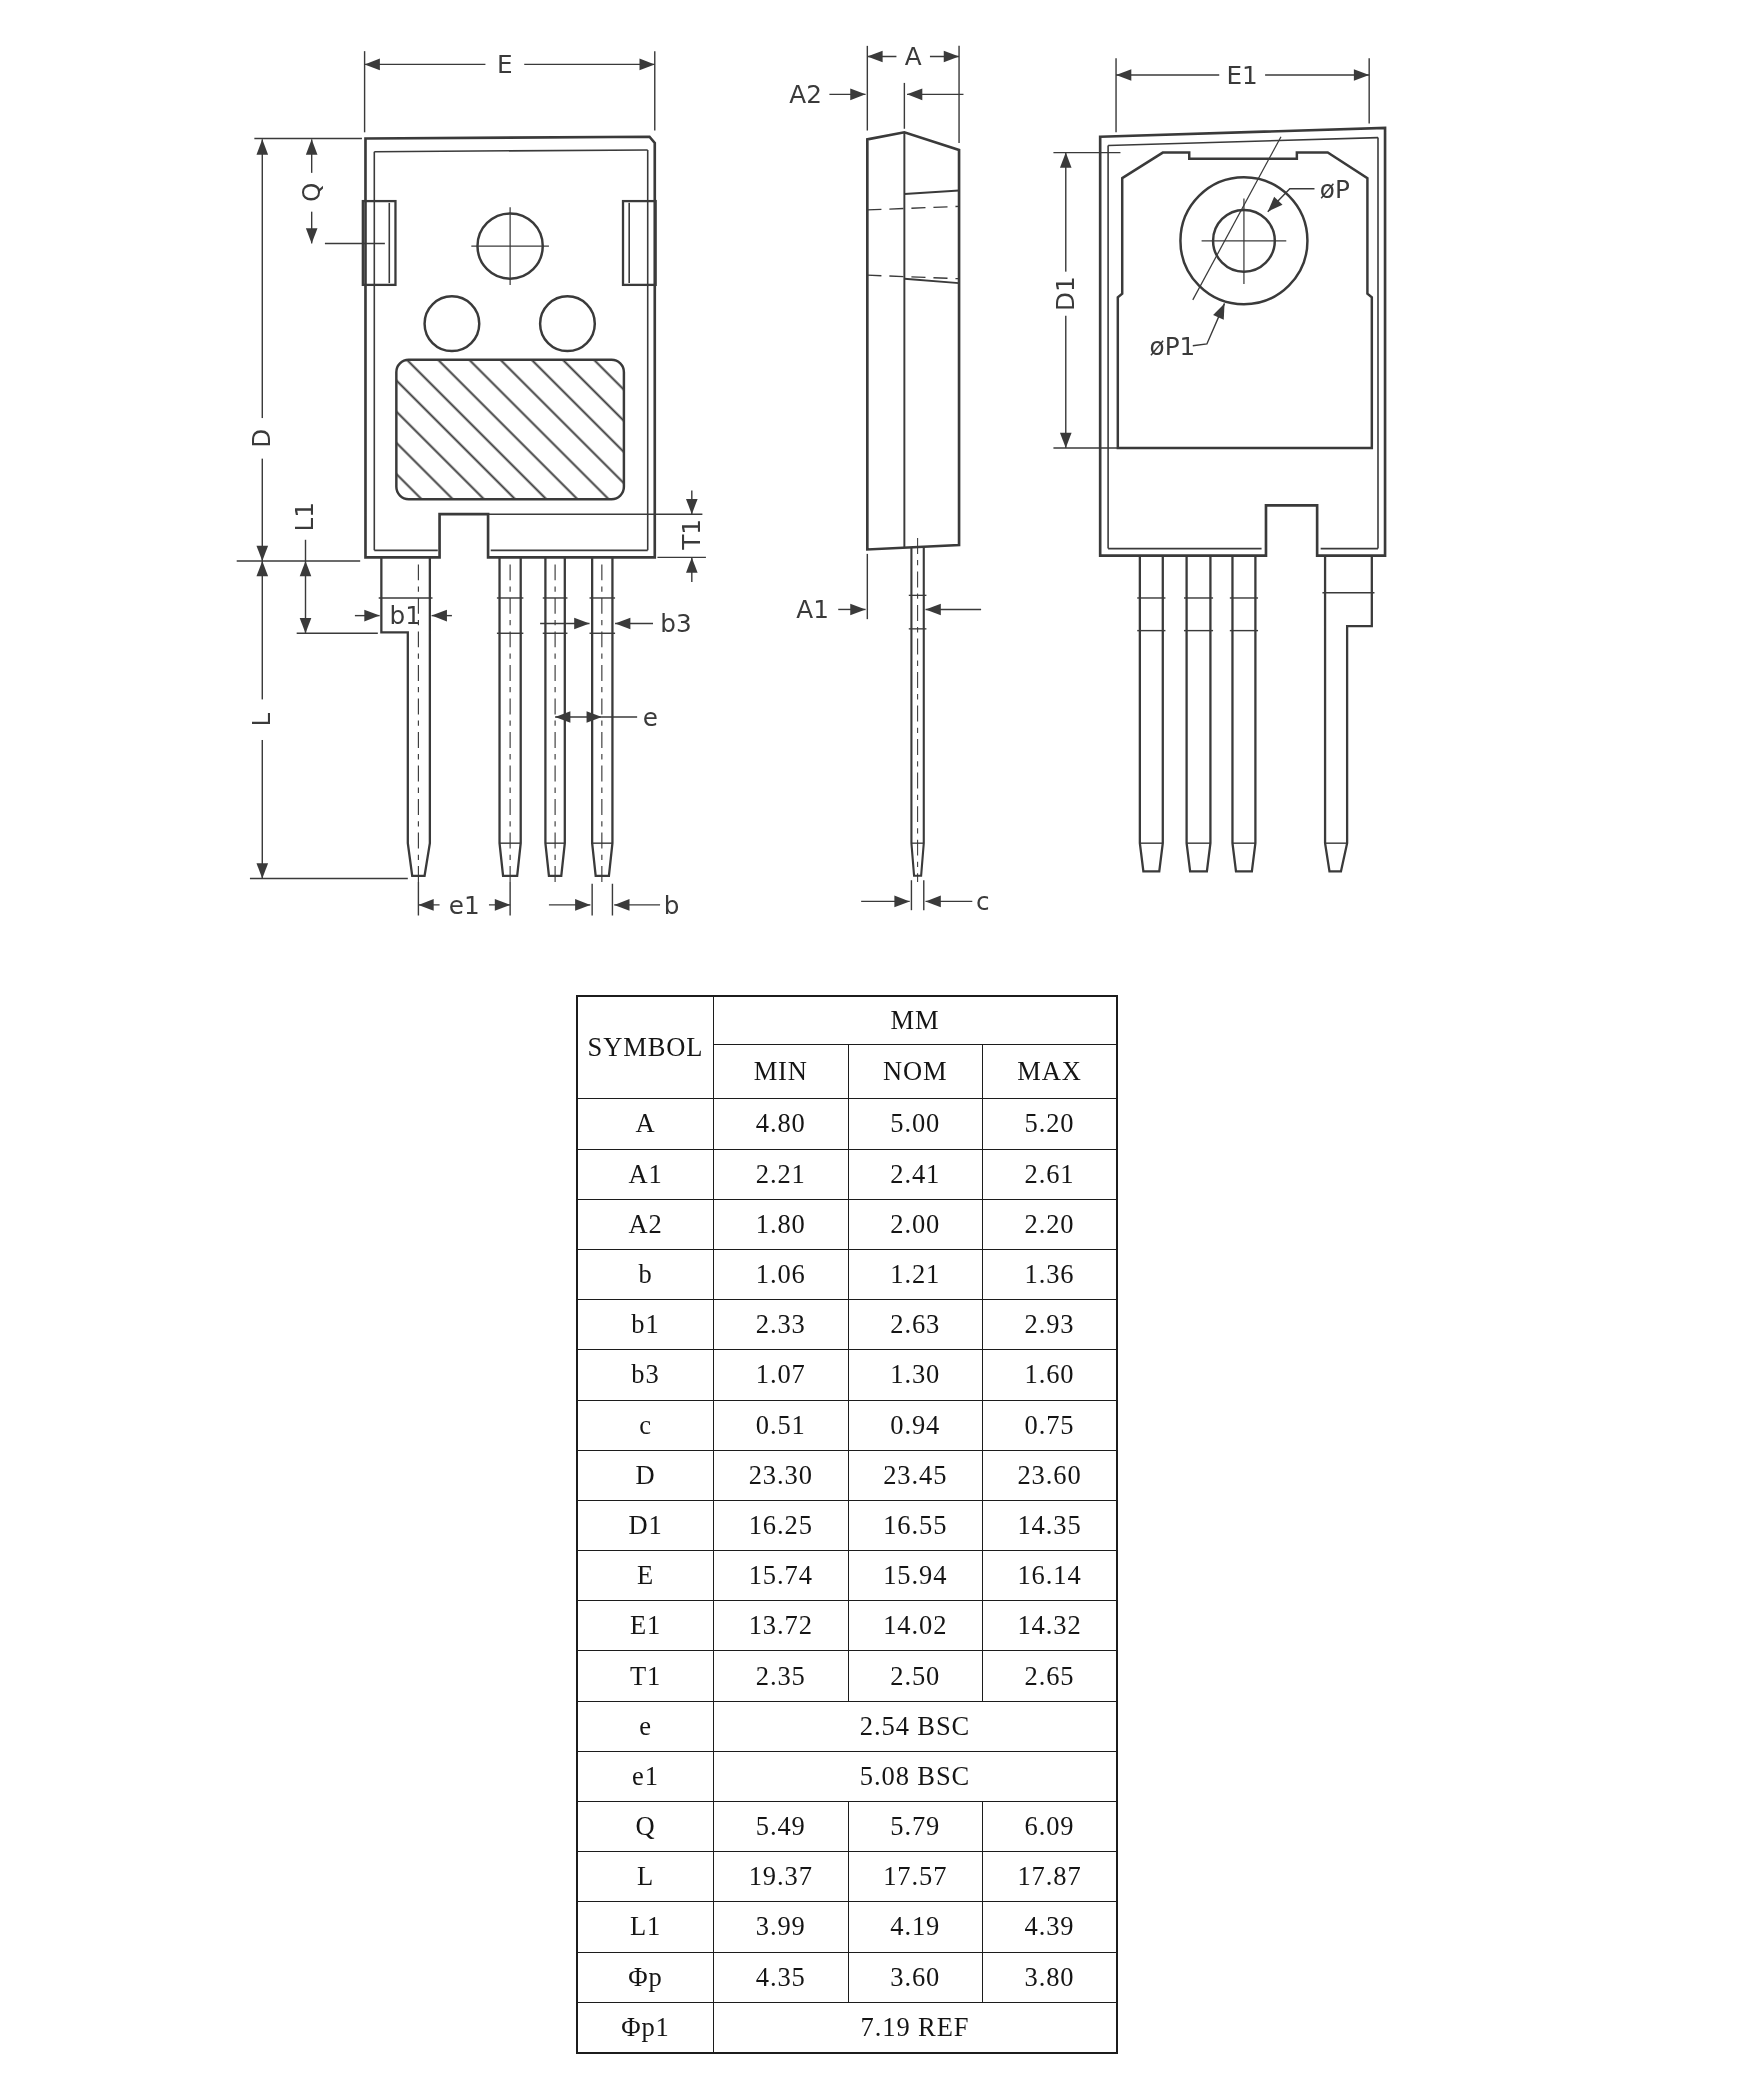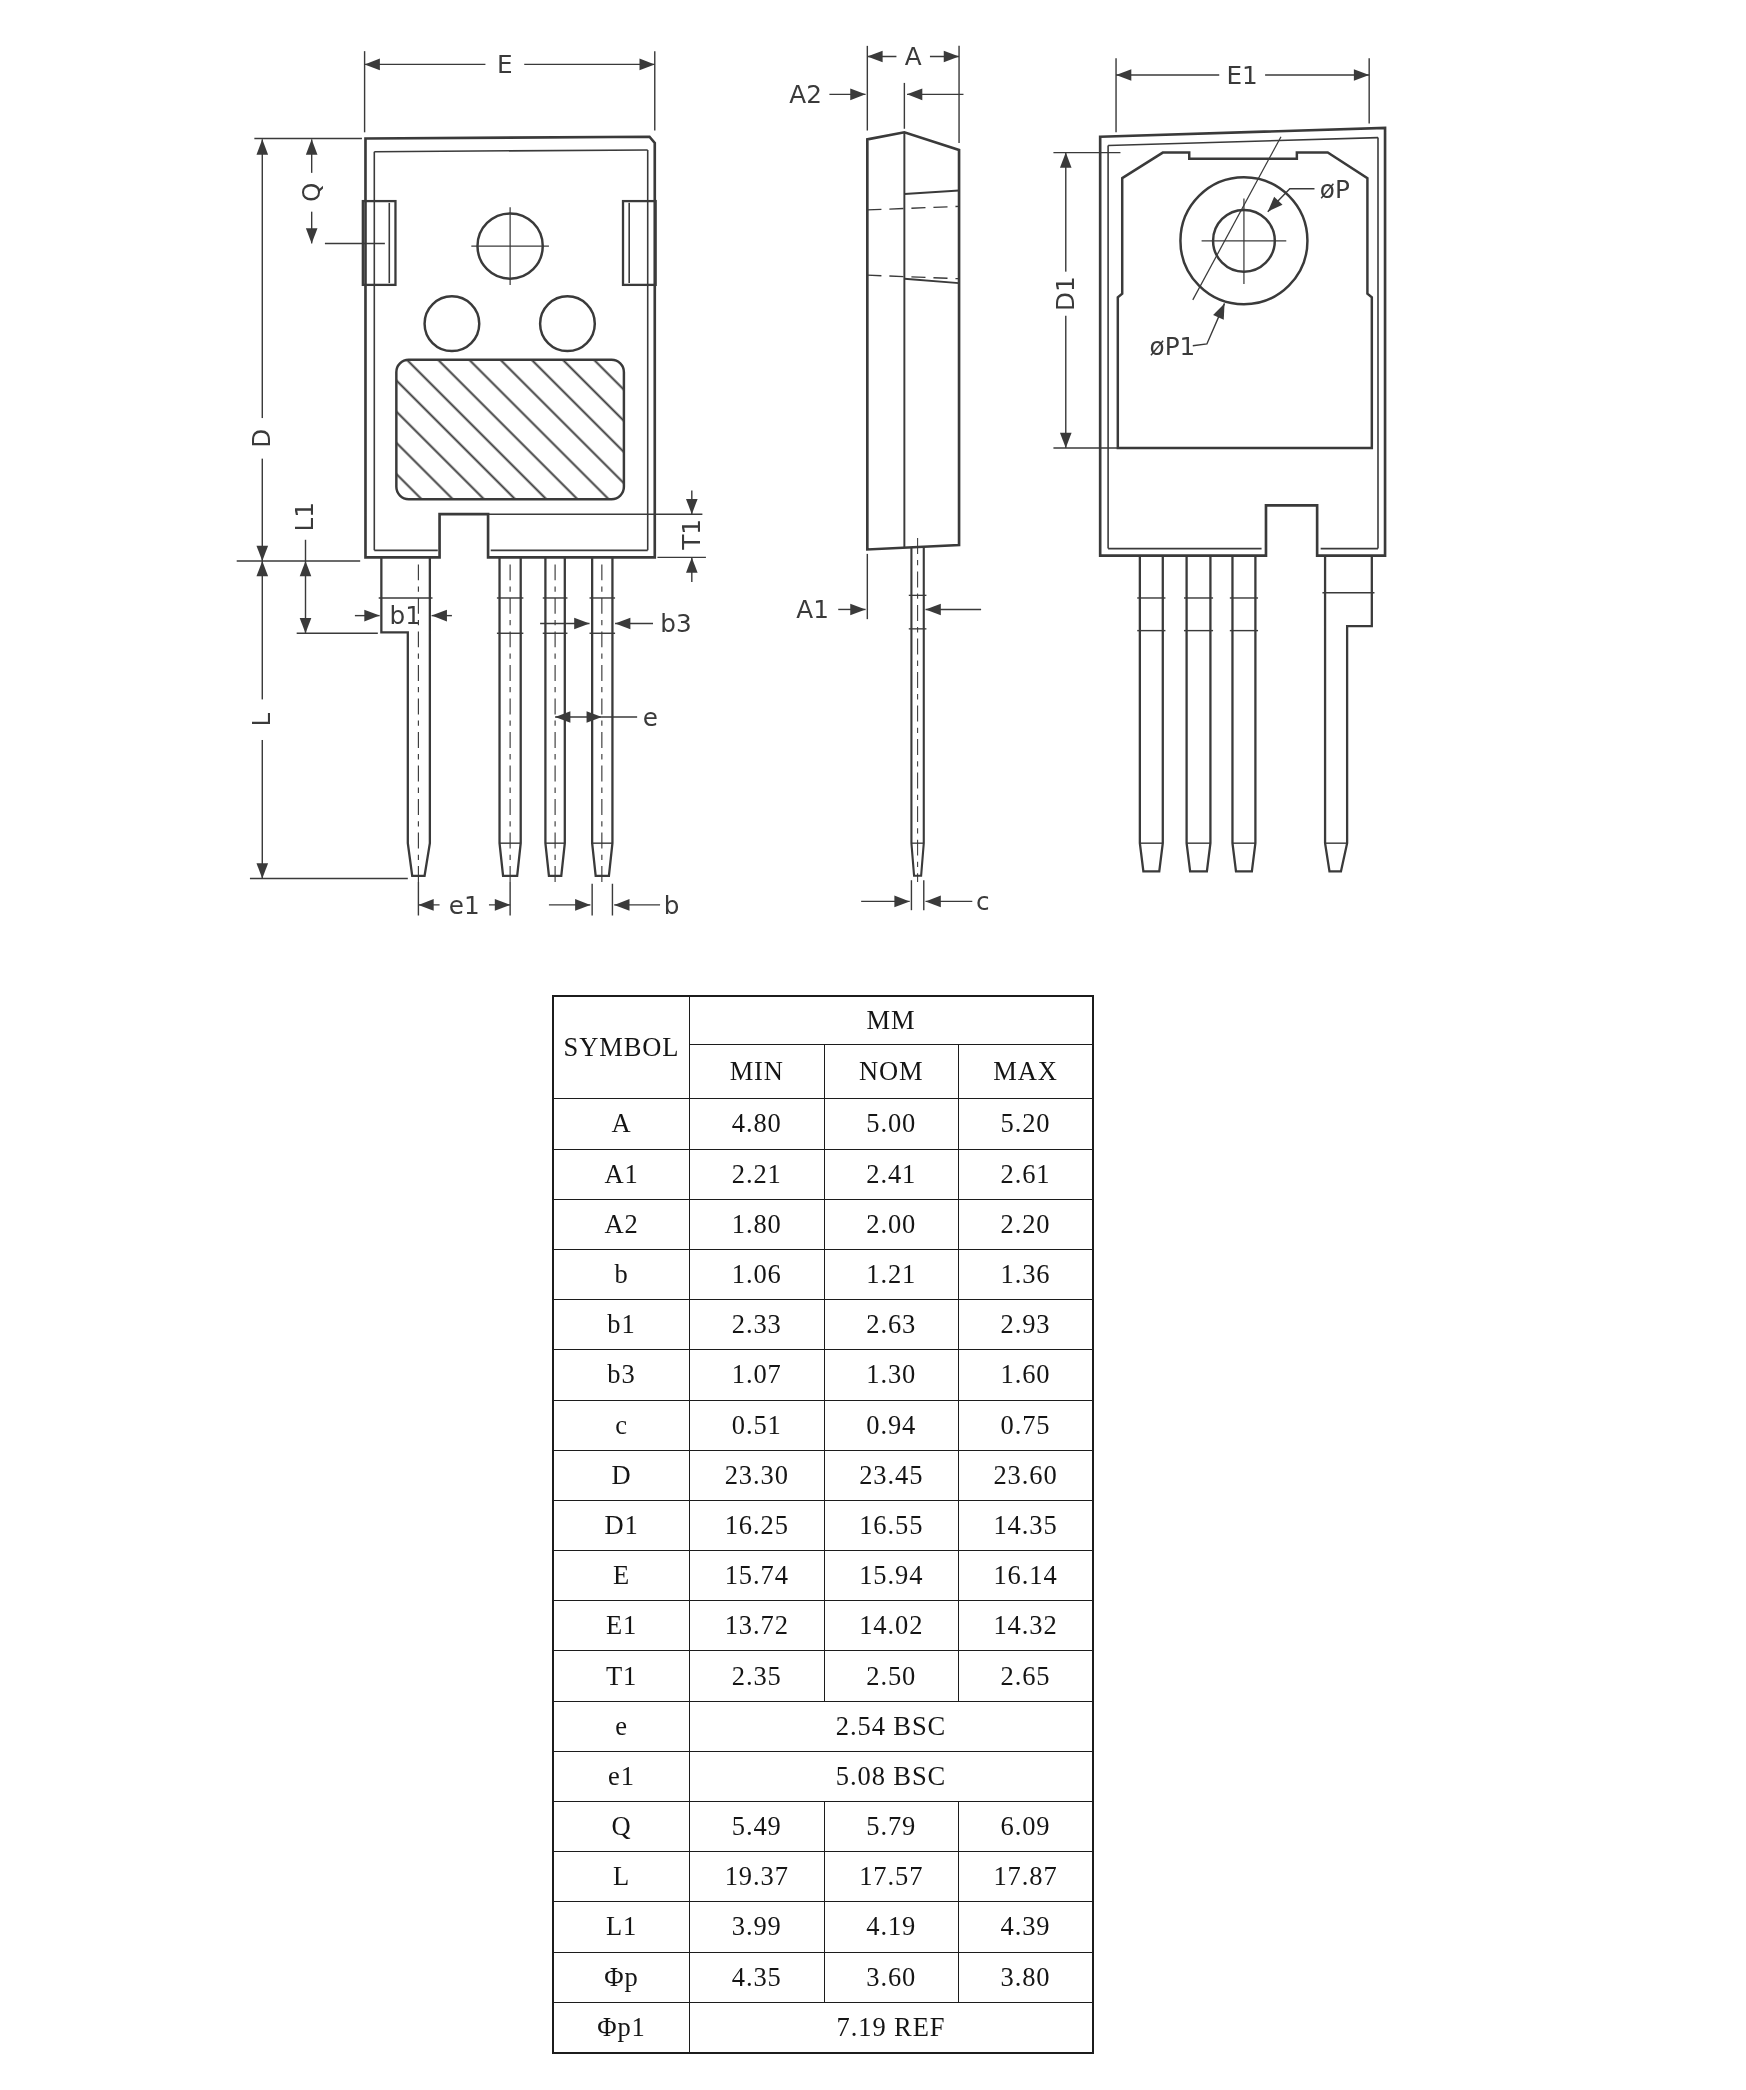--- a/index.html
+++ b/index.html
@@ -1,20 +1,20 @@
 <!DOCTYPE html>
 <html style="font-size:14px"><head>
 <meta charset="utf-8">
 <style>
   html,body{margin:0;padding:0;background:#ffffff;}
   .page{position:relative;width:1747px;height:2091px;background:#ffffff;overflow:hidden;
         font-family:"DejaVu Sans",sans-serif;}
   svg text{font-family:"DejaVu Sans",sans-serif;font-size:28px;fill:#3a3a3a;}
   
-  .dimtable{position:absolute;left:552px;top:995px;width:542px;height:1059px;
+  .dimtable{position:absolute;left:576px;top:995px;width:542px;height:1059px;
             border-collapse:collapse;table-layout:fixed;background:#fff;border-radius:15px;}
   .dimtable td,.dimtable th{border:1.8px solid #1c1c1c;text-align:center;vertical-align:middle;
             font-family:"Liberation Serif",serif;font-size:26.5px;font-weight:normal;
             color:#151515;letter-spacing:0.9px;padding:0;}
   .dimtable{border:2.6px solid #1c1c1c;}
   .dimtable tr.hd1 th{height:47px;}
   .dimtable tr.hd2 th{height:53px;}
   .dimtable tr.datarow td{height:49px;}
   .c-sym{width:135px;}
   .c-min{width:138px;}

